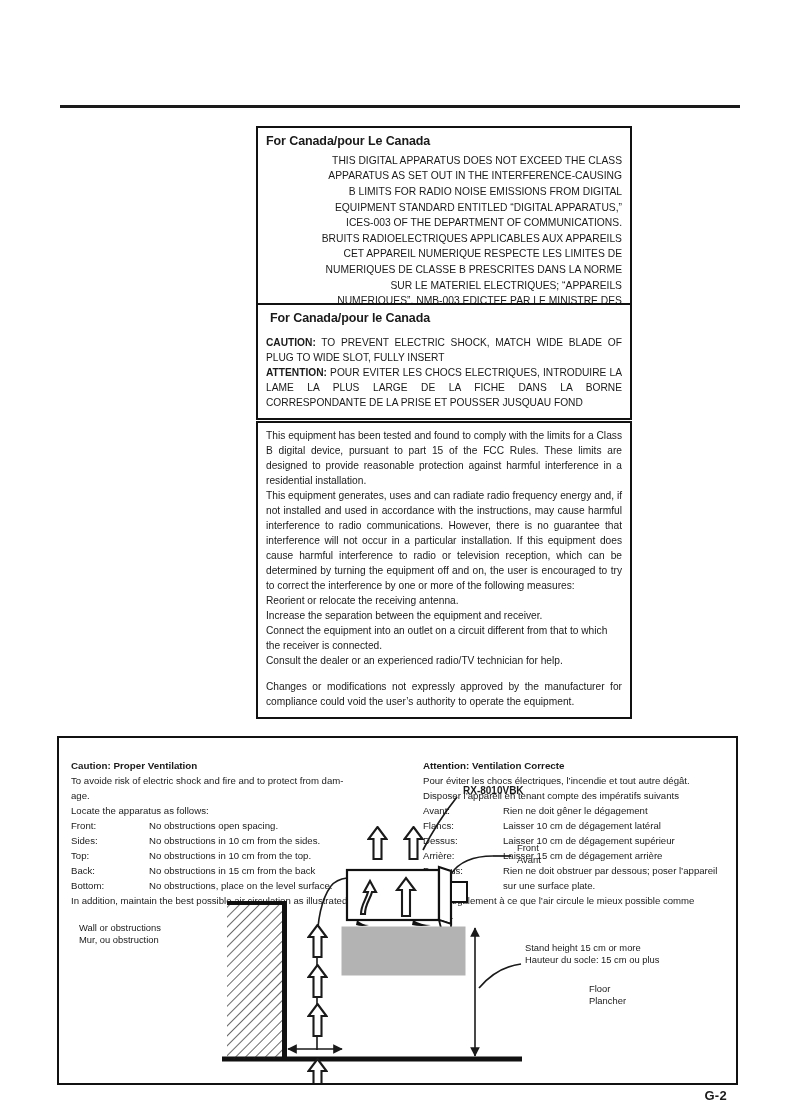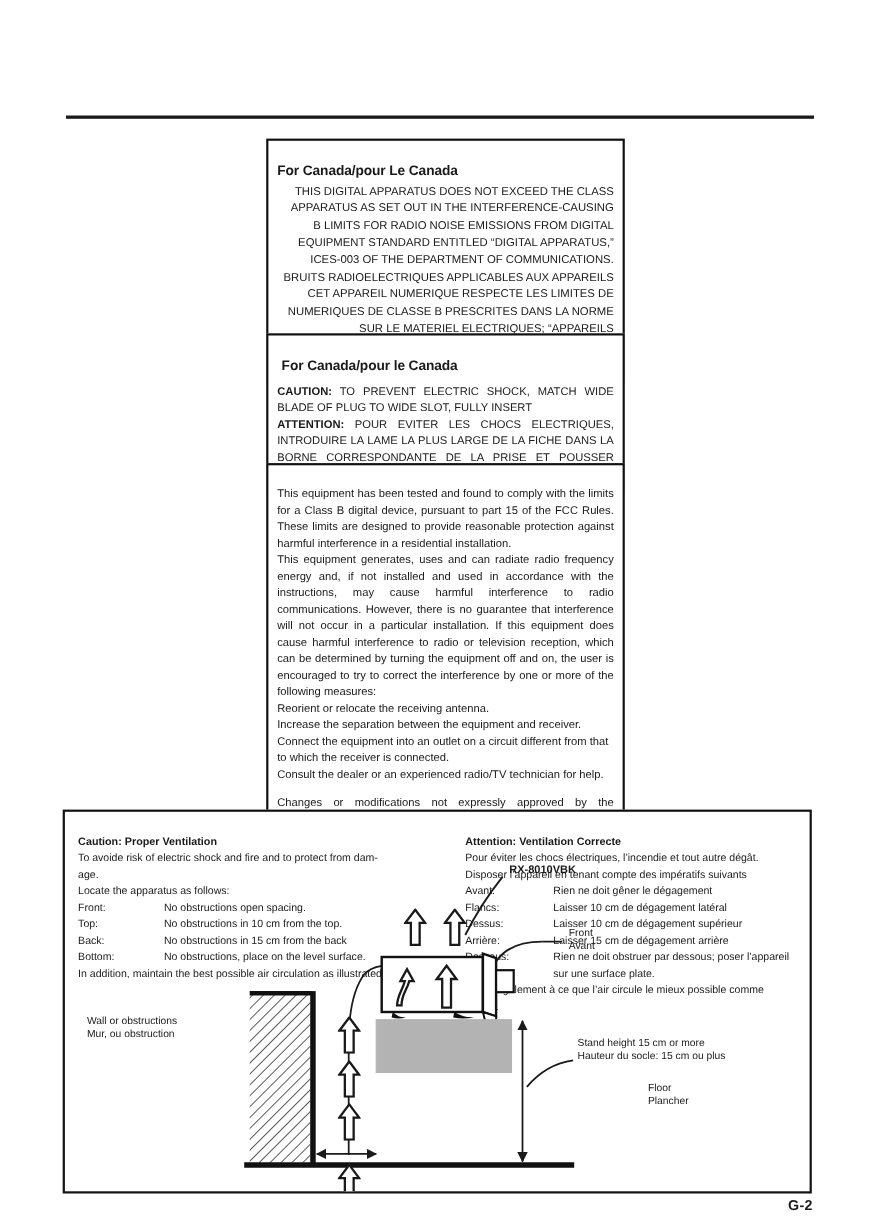--- a/index.html
+++ b/index.html
@@ -22,26 +22,26 @@
     left: 60px;
     top: 105px;
     width: 680px;
     height: 3px;
     background: #1a1a1a;
   }
 
   
   .reg-box {
     position: absolute;
-    left: 242px;
-    width: 326px;
+    left: 256px;
+    width: 376px;
     box-sizing: border-box;
     border: 2px solid #111111;
     background: #ffffff;
-    padding: 20px 8px 7px 8px;
+    padding: 6px 8px 7px 8px;
   }
   #box-canada-ices { top: 126px; }
   #box-canada-caution { top: 303px; }
   #box-fcc { top: 421px; }
 
   .reg-title {
     font-size: 12.5px;
     font-weight: bold;
     letter-spacing: -0.1px;
     margin: 0 0 3px 0;
@@ -105,21 +105,21 @@
     left: 0;
     top: 0;
     width: 679px;
     height: 345px;
     pointer-events: none;
   }
 
   
   #page-number {
     position: absolute;
-    right: 52px;
+    right: 64px;
     top: 1088px;
     font-size: 13px;
     font-weight: bold;
     letter-spacing: 0.3px;
   }
 </style>
 </head>
 <body>
 
 <div class="top-rule"></div>
@@ -166,20 +166,24 @@
   <div class="vent-col" id="vent-col-en">
     <div class="vent-head">Caution: Proper Ventilation</div>
     <span class="vent-line">To avoide risk of electric shock and fire and to protect from dam-</span>
     <span class="vent-line">age.</span>
     <span class="vent-line">Locate the apparatus as follows:</span>
     <div class="vent-row">
       <span class="vent-key">Front:</span>
       <span class="vent-val">No obstructions open spacing.</span>
     </div>
     <div class="vent-row">
+      <span class="vent-key">Sides:</span>
+      <span class="vent-val">No obstructions in 10 cm from the sides.</span>
+    </div>
+    <div class="vent-row">
       <span class="vent-key">Top:</span>
       <span class="vent-val">No obstructions in 10 cm from the top.</span>
     </div>
     <div class="vent-row">
       <span class="vent-key">Back:</span>
       <span class="vent-val">No obstructions in 15 cm from the back</span>
     </div>
     <div class="vent-row">
       <span class="vent-key">Bottom:</span>
       <span class="vent-val">No obstructions, place on the level surface.</span>

